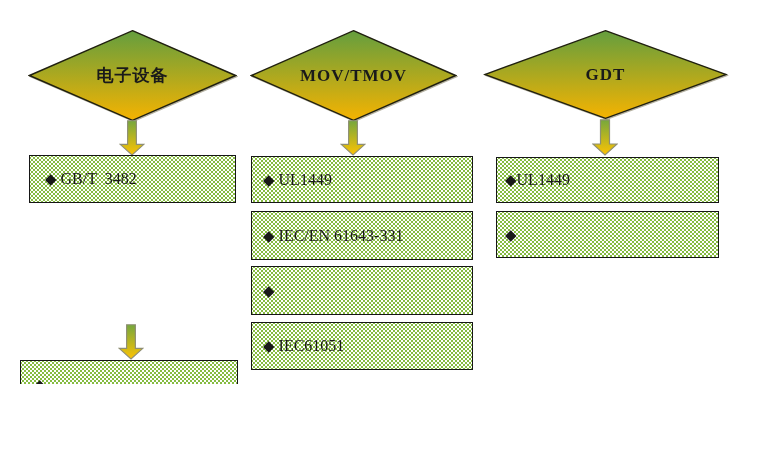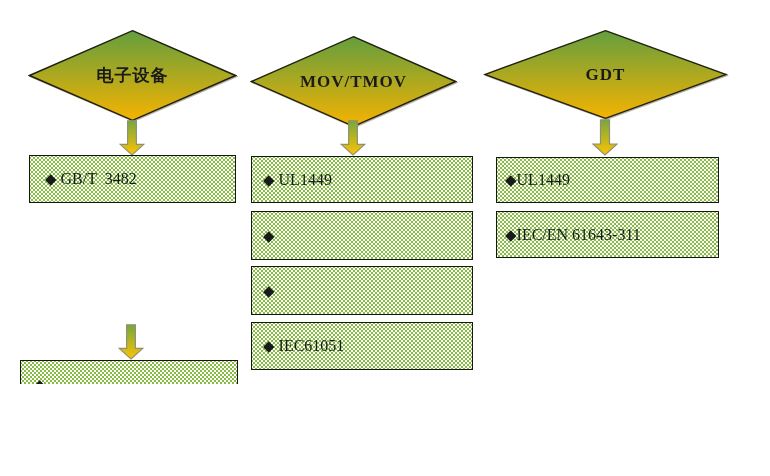--- a/index.html
+++ b/index.html
@@ -68,36 +68,36 @@
     <polygon points="8.5,0.8 17.5,0.8 17.5,25 25.2,25 13,36 0.8,25 8.5,25" fill="url(#grad-arrow)" stroke-width="1.2" stroke="#8e8e74"></polygon>
   </svg>
 
   <div class="std-box" style="left:20px;top:360px;width:218px;height:49px;padding-left:13px">
     <span class="bullet">◆</span>
   </div>
   <div class="std-box" style="left:20px;top:417px;width:218px;height:48px;padding-left:13px">
     <span class="bullet">◆</span>
   </div>
 
-  <div class="diamond-wrap" style="left:250px;top:36px;width:207px;height:91px">
+  <div class="diamond-wrap" style="left:250px;top:30px;width:207px;height:91px">
     <svg viewBox="0 0 100 100" preserveAspectRatio="none">
       <polygon points="50,0.8 99.3,50 50,99.2 0.7,50" fill="url(#grad-diamond)" vector-effect="non-scaling-stroke" stroke-width="1.4" stroke="#20200f"></polygon>
     </svg>
     <div class="diamond-label">MOV/TMOV</div>
   </div>
 
   <svg class="arrow" style="left:340px;top:120px" width="26" height="36" viewBox="0 0 26 37">
     <polygon points="8.5,0.8 17.5,0.8 17.5,25 25.2,25 13,36 0.8,25 8.5,25" fill="url(#grad-arrow)" stroke-width="1.2" stroke="#8e8e74"></polygon>
   </svg>
 
   <div class="std-box" style="left:251px;top:156px;width:222px;height:47px;padding-left:11px">
     <span class="bullet">◆</span><span> UL1449</span>
   </div>
   <div class="std-box" style="left:251px;top:211px;width:222px;height:49px;padding-left:11px">
-    <span class="bullet">◆</span>
+    <span class="bullet">◆</span><span> IEC/EN 61643-331</span>
   </div>
   <div class="std-box" style="left:251px;top:266px;width:222px;height:49px;padding-left:11px">
     <span class="bullet">◆</span>
   </div>
   <div class="std-box" style="left:251px;top:322px;width:222px;height:48px;padding-left:11px">
     <span class="bullet">◆</span><span> IEC61051</span>
   </div>
 
   <div class="diamond-wrap" style="left:483px;top:30px;width:245px;height:89px">
     <svg viewBox="0 0 100 100" preserveAspectRatio="none">
@@ -107,16 +107,16 @@
   </div>
 
   <svg class="arrow" style="left:592px;top:119px" width="26" height="37" viewBox="0 0 26 37">
     <polygon points="8.5,0.8 17.5,0.8 17.5,25 25.2,25 13,36 0.8,25 8.5,25" fill="url(#grad-arrow)" stroke-width="1.2" stroke="#8e8e74"></polygon>
   </svg>
 
   <div class="std-box" style="left:496px;top:157px;width:223px;height:46px;padding-left:8px">
     <span class="bullet">◆</span><span>UL1449</span>
   </div>
   <div class="std-box" style="left:496px;top:211px;width:223px;height:47px;padding-left:8px">
-    <span class="bullet">◆</span><span>IEC/EN 61643-311</span>
+    <span class="bullet">◆</span>
   </div>
 
 </div>
 
 </body></html>

